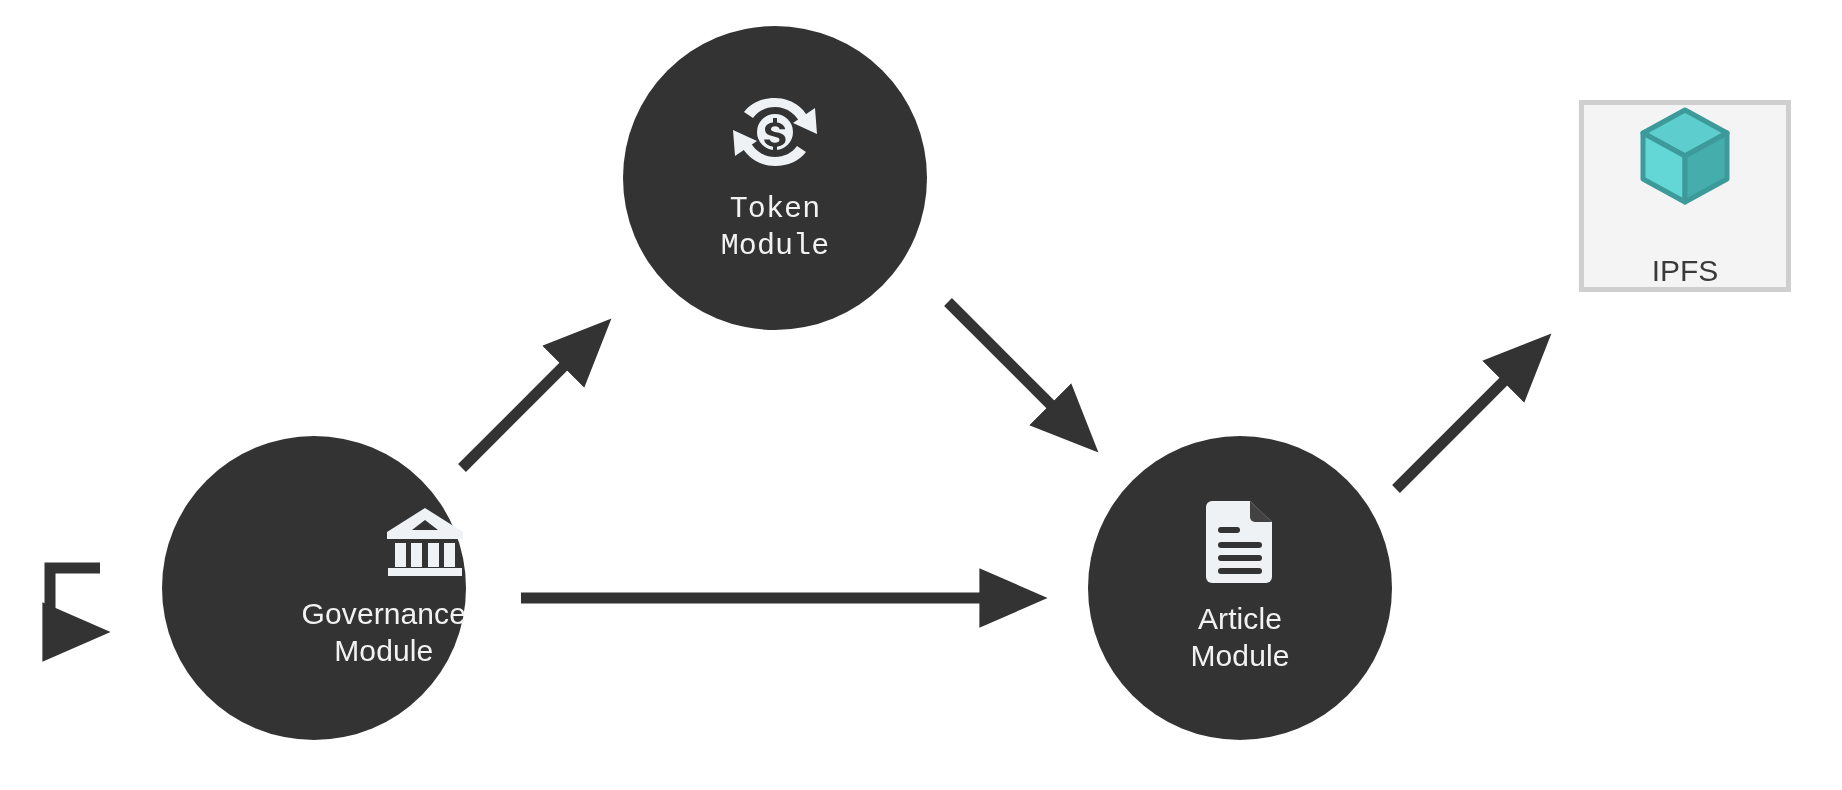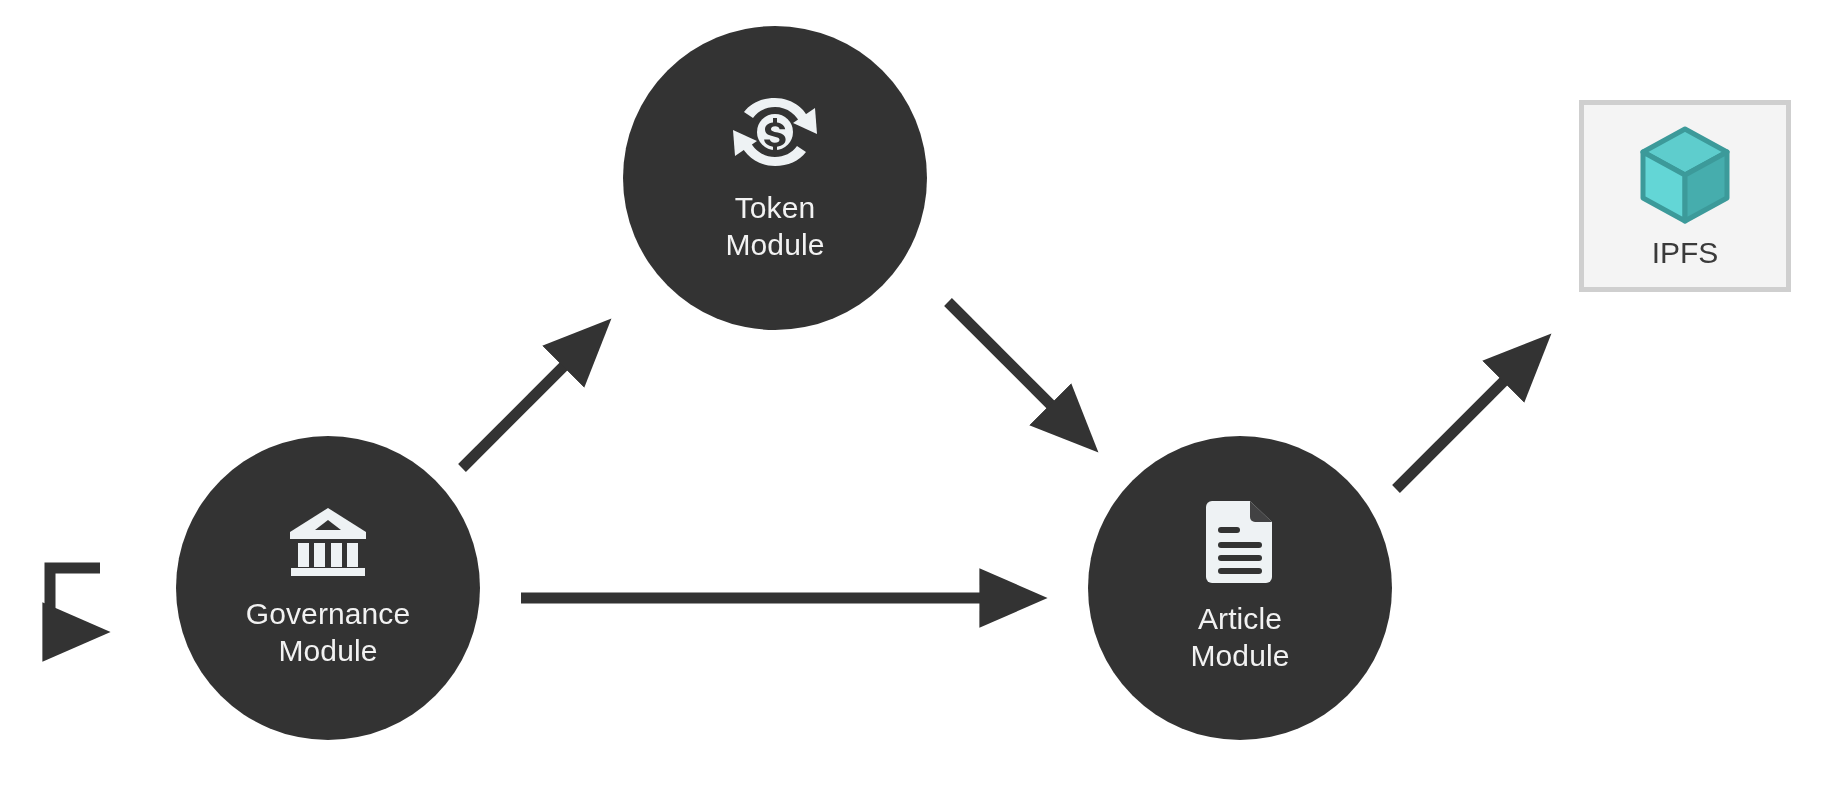--- a/index.html
+++ b/index.html
@@ -45,37 +45,37 @@
   }
   .node-label {
     color: #f2f2f2;
     font-size: 30px;
     line-height: 1.22;
     text-align: center;
     letter-spacing: 0.1px;
     white-space: pre-line;
     font-weight: 400;
   }
-  #node-governance { left: 176px; top: 436px; }
-  #node-token      { left: 623px; top: 26px;  }
+  #node-governance { left: 162px; top: 436px; align-items: flex-end; }
+  #node-token      { left: 623px; top: 26px; font-family: Liberation Mono, monospace;  }
   #node-article    { left: 1088px; top: 436px; justify-content: center; }
 
   .store-box {
     position: absolute;
     left: 1579px;
     top: 100px;
     width: 212px;
     height: 192px;
     background: #f4f4f4;
     border: 5px solid #cfcfcf;
     box-sizing: border-box;
     display: flex;
     flex-direction: column;
     align-items: center;
-    justify-content: center;
+    justify-content: space-between;
   }
   .store-icon { display: block; margin-bottom: 6px; }
   .store-label {
     color: #3a3a3a;
     font-size: 30px;
     line-height: 1.1;
     text-align: center;
     font-weight: 400;
   }
 </style>

